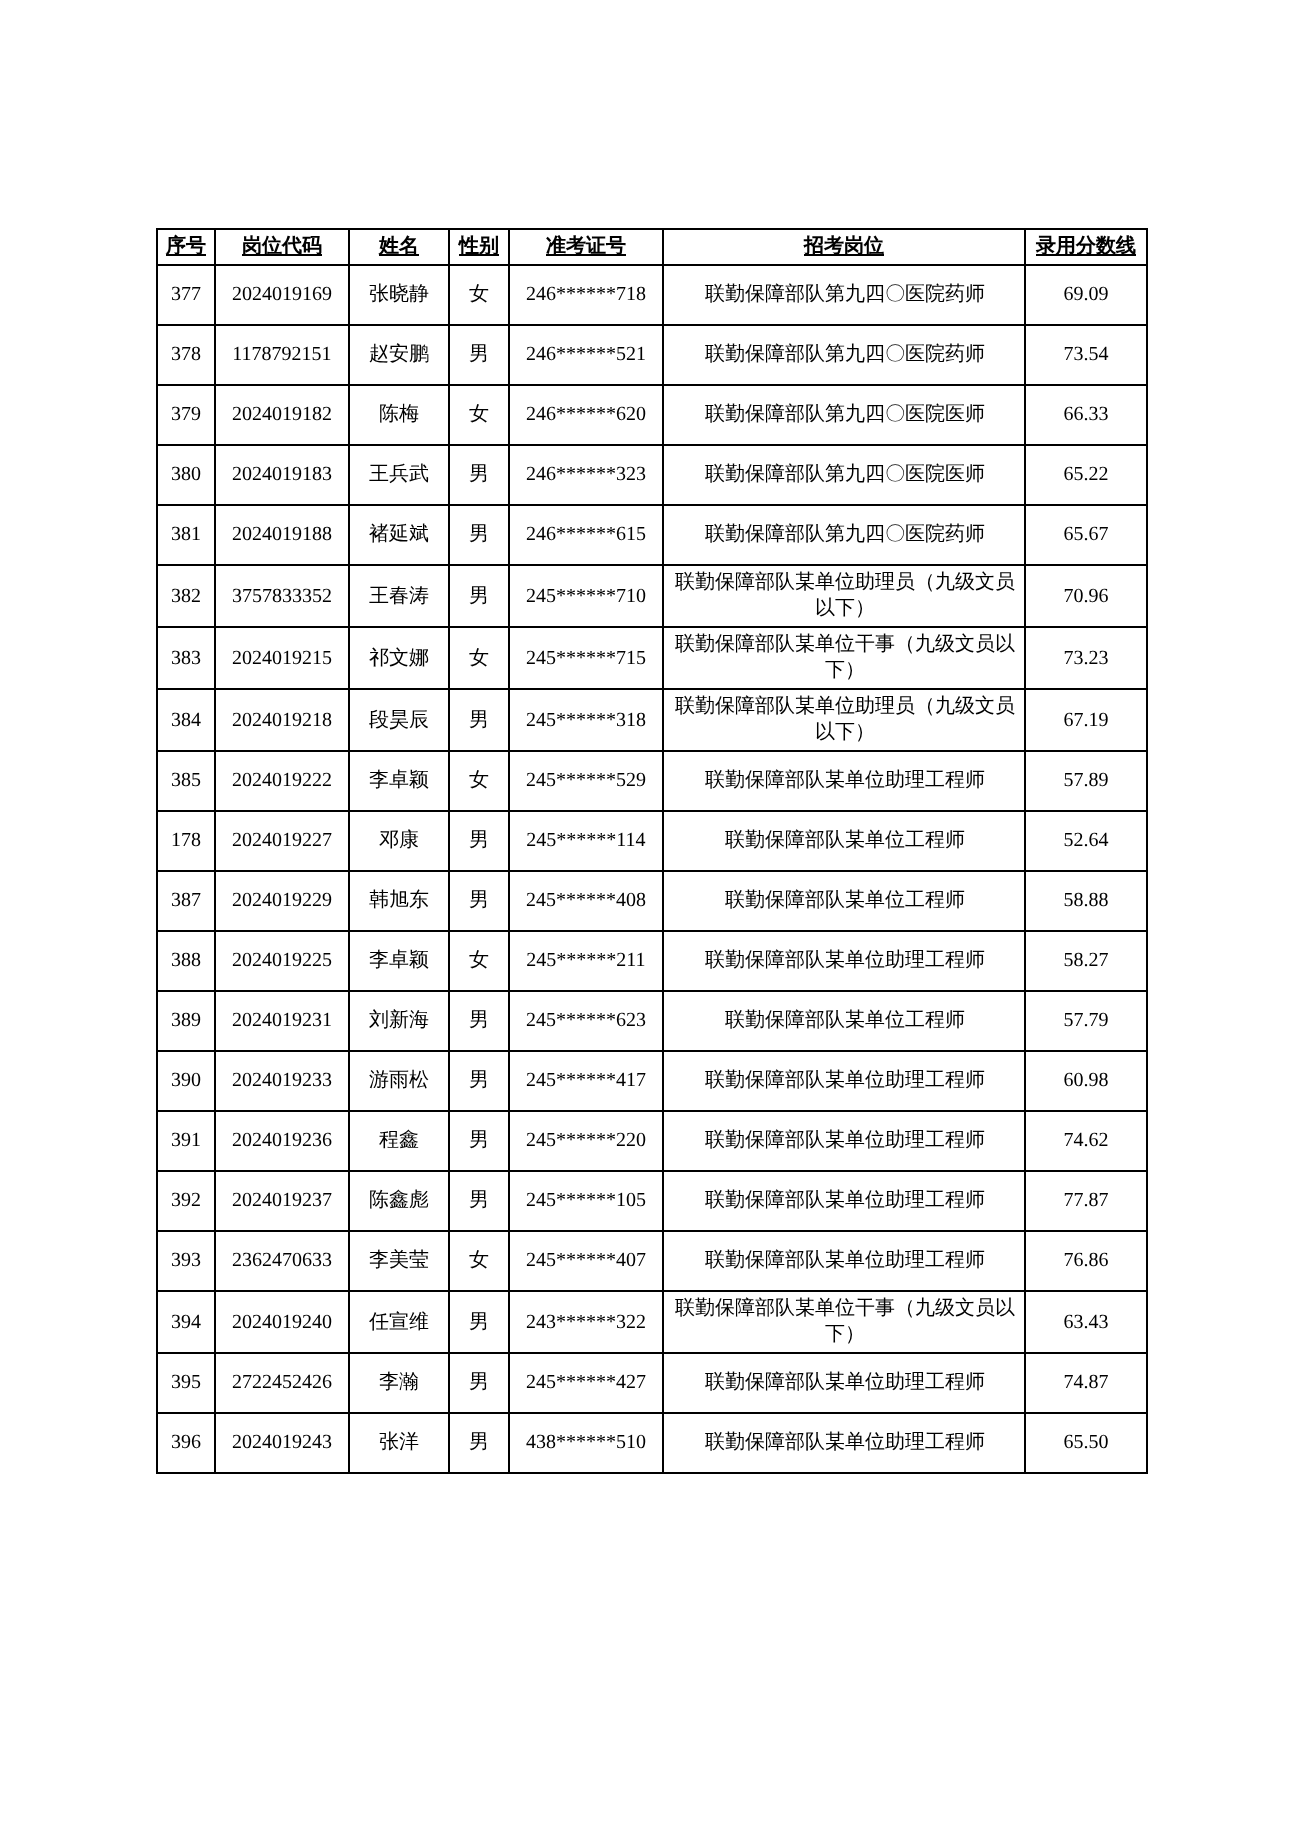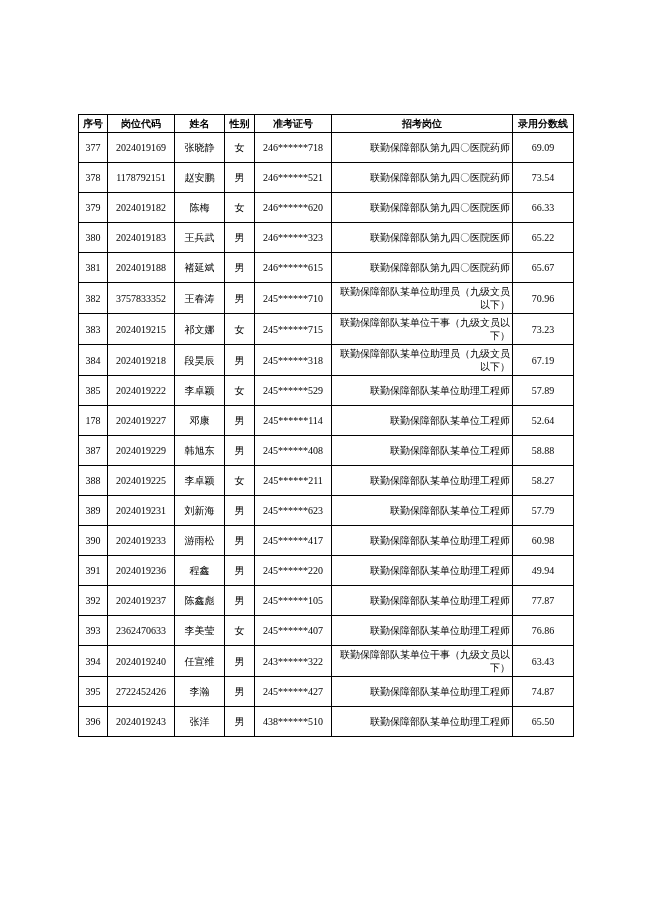--- a/index.html
+++ b/index.html
@@ -28,27 +28,28 @@
   table.score-table td {
     border: 1px solid #000000;
     vertical-align: middle;
     text-align: center;
     padding: 2px 1px;
     overflow: hidden;
   }
   table.score-table th {
     font-weight: bold;
     height: 15px;
+    text-decoration: underline;
   }
   table.score-table td {
     height: 30px;
     font-weight: normal;
   }
   table.score-table td.col-position {
-    text-align: right;
+    text-align: center;
     padding-left: 3px;
     padding-right: 2px;
   }
   col.c-no     { width: 29px; }
   col.c-code   { width: 67px; }
   col.c-name   { width: 50px; }
   col.c-gender { width: 30px; }
   col.c-ticket { width: 77px; }
   col.c-position { width: 181px; }
   col.c-score  { width: 61px; }
@@ -205,21 +206,21 @@
           <td class="col-position">联勤保障部队某单位助理工程师</td>
           <td class="col-score">60.98</td>
         </tr>
         <tr>
           <td class="col-no">391</td>
           <td class="col-code">2024019236</td>
           <td class="col-name">程鑫</td>
           <td class="col-gender">男</td>
           <td class="col-ticket">245******220</td>
           <td class="col-position">联勤保障部队某单位助理工程师</td>
-          <td class="col-score">49.94</td>
+          <td class="col-score">74.62</td>
         </tr>
         <tr>
           <td class="col-no">392</td>
           <td class="col-code">2024019237</td>
           <td class="col-name">陈鑫彪</td>
           <td class="col-gender">男</td>
           <td class="col-ticket">245******105</td>
           <td class="col-position">联勤保障部队某单位助理工程师</td>
           <td class="col-score">77.87</td>
         </tr>

